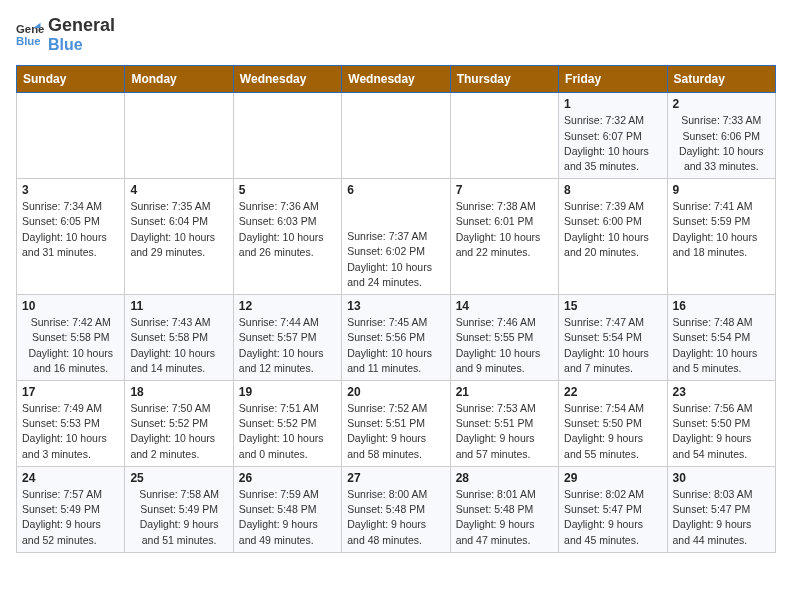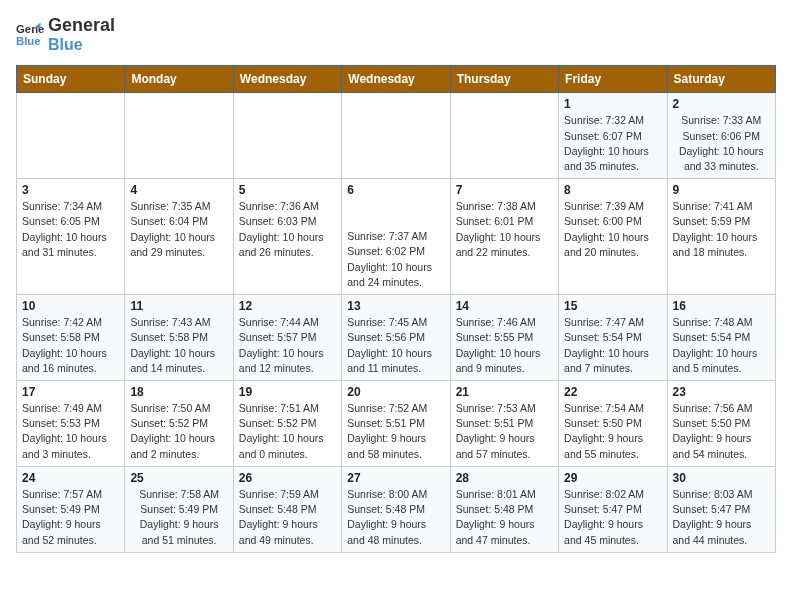--- a/index.html
+++ b/index.html
@@ -183,21 +183,21 @@
         <td>
           <span class="day-num">9</span>
           <div class="day-info" style="white-space: pre-line;">Sunrise: 7:41 AM
 Sunset: 5:59 PM
 Daylight: 10 hours and 18 minutes.</div>
         </td>
       </tr>
       <tr>
         <td>
           <span class="day-num">10</span>
-          <div class="day-info" style="white-space: pre-line;">Sunrise: 7:42 AM
+          <div class="day-info" style="white-space: pre-line; text-align: center;">Sunrise: 7:42 AM
 Sunset: 5:58 PM
 Daylight: 10 hours and 16 minutes.</div>
         </td>
         <td>
           <span class="day-num">11</span>
           <div class="day-info" style="white-space: pre-line;">Sunrise: 7:43 AM
 Sunset: 5:58 PM
 Daylight: 10 hours and 14 minutes.</div>
         </td>
         <td>

